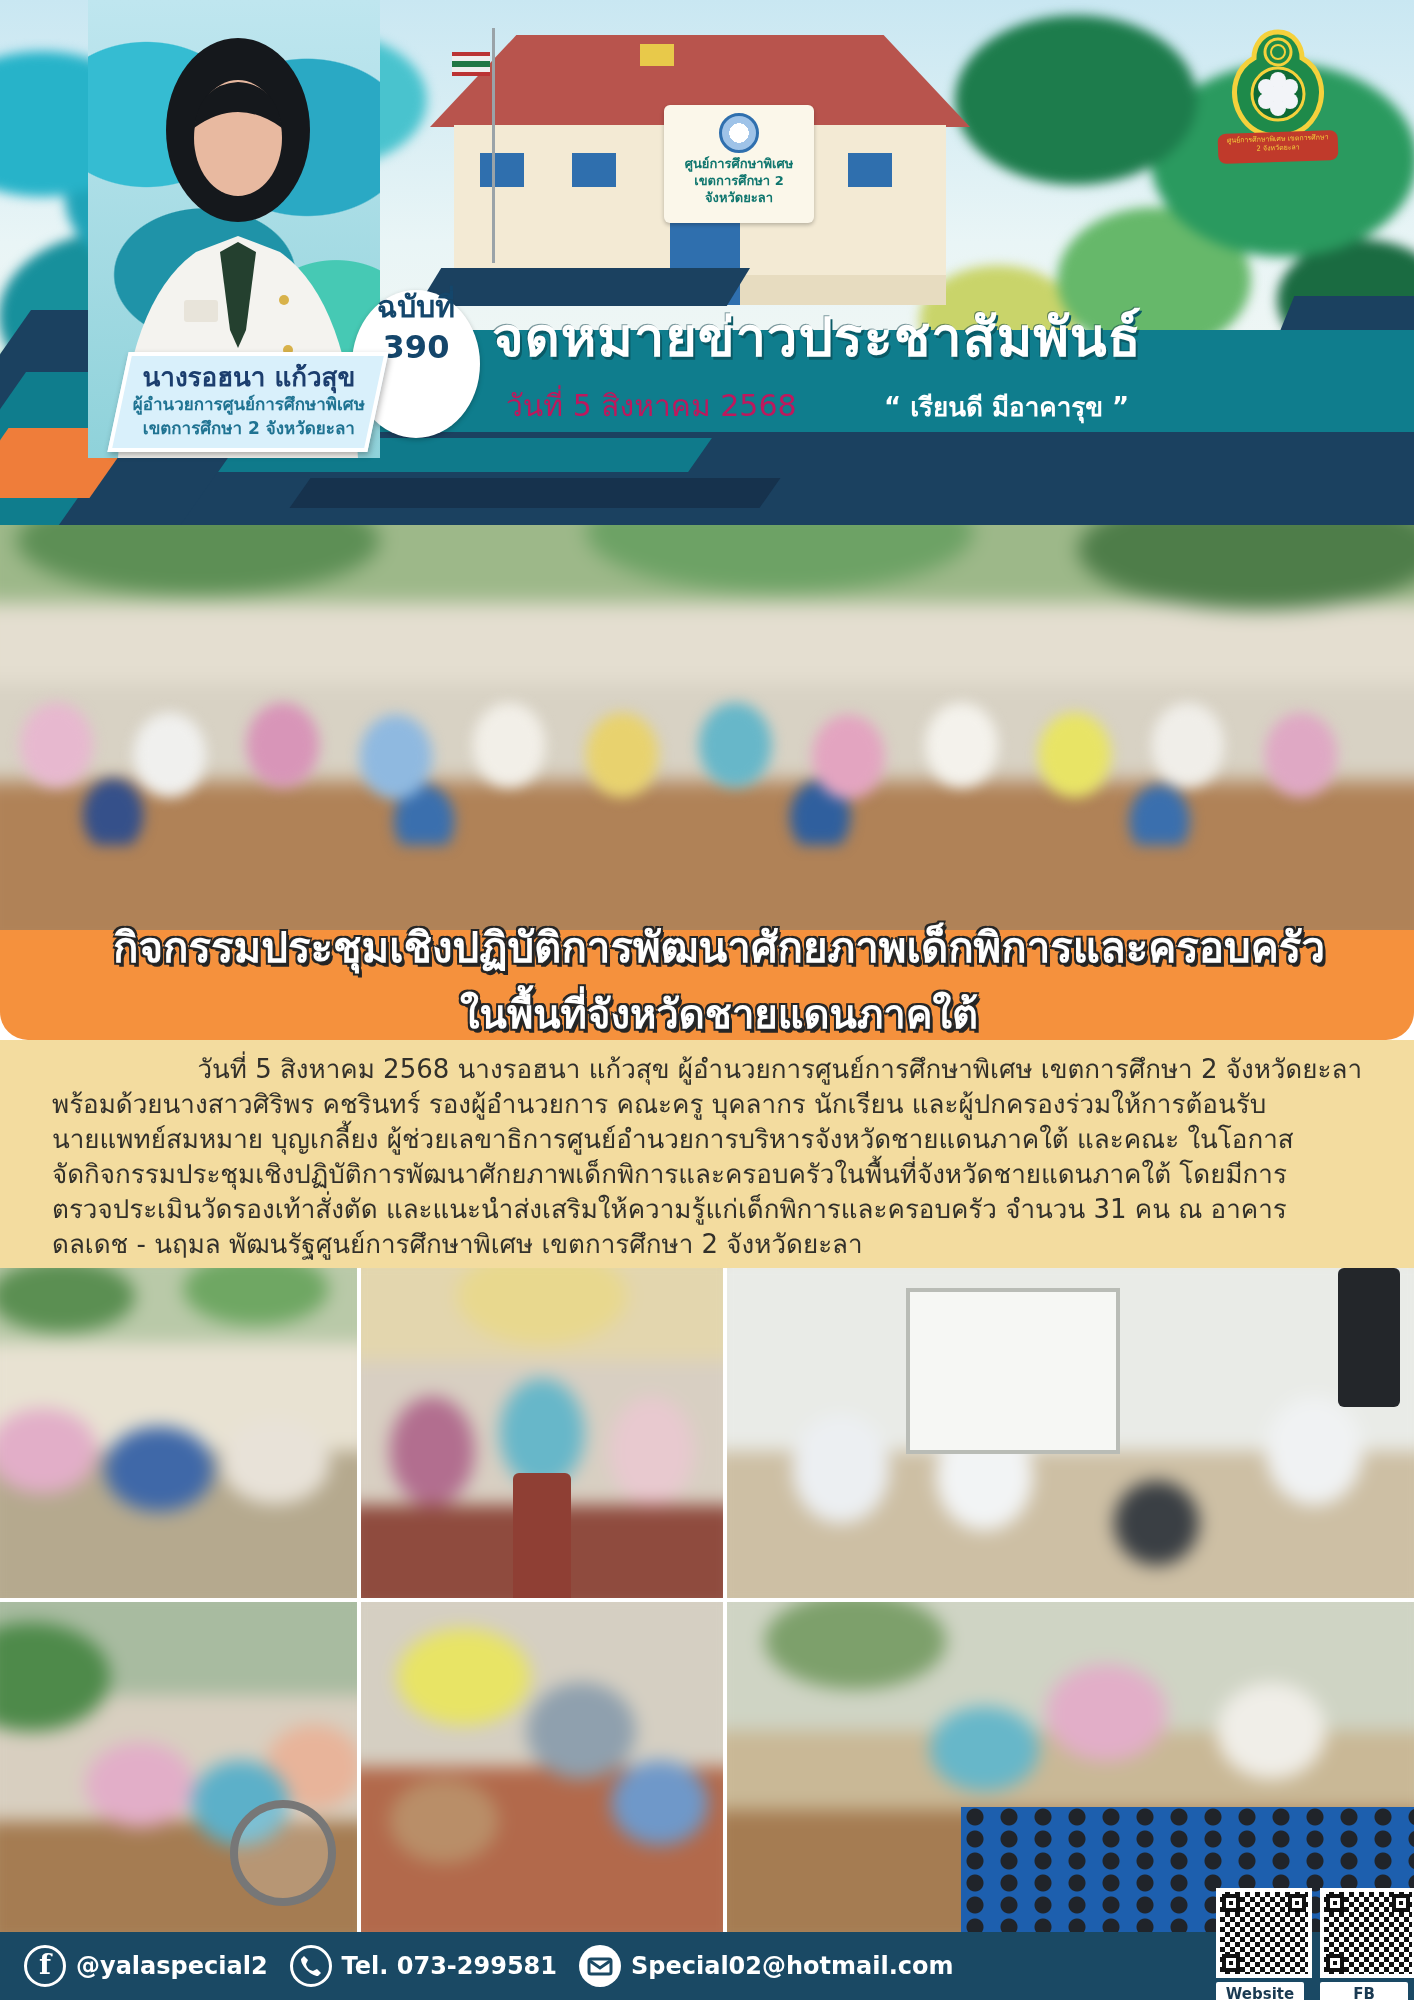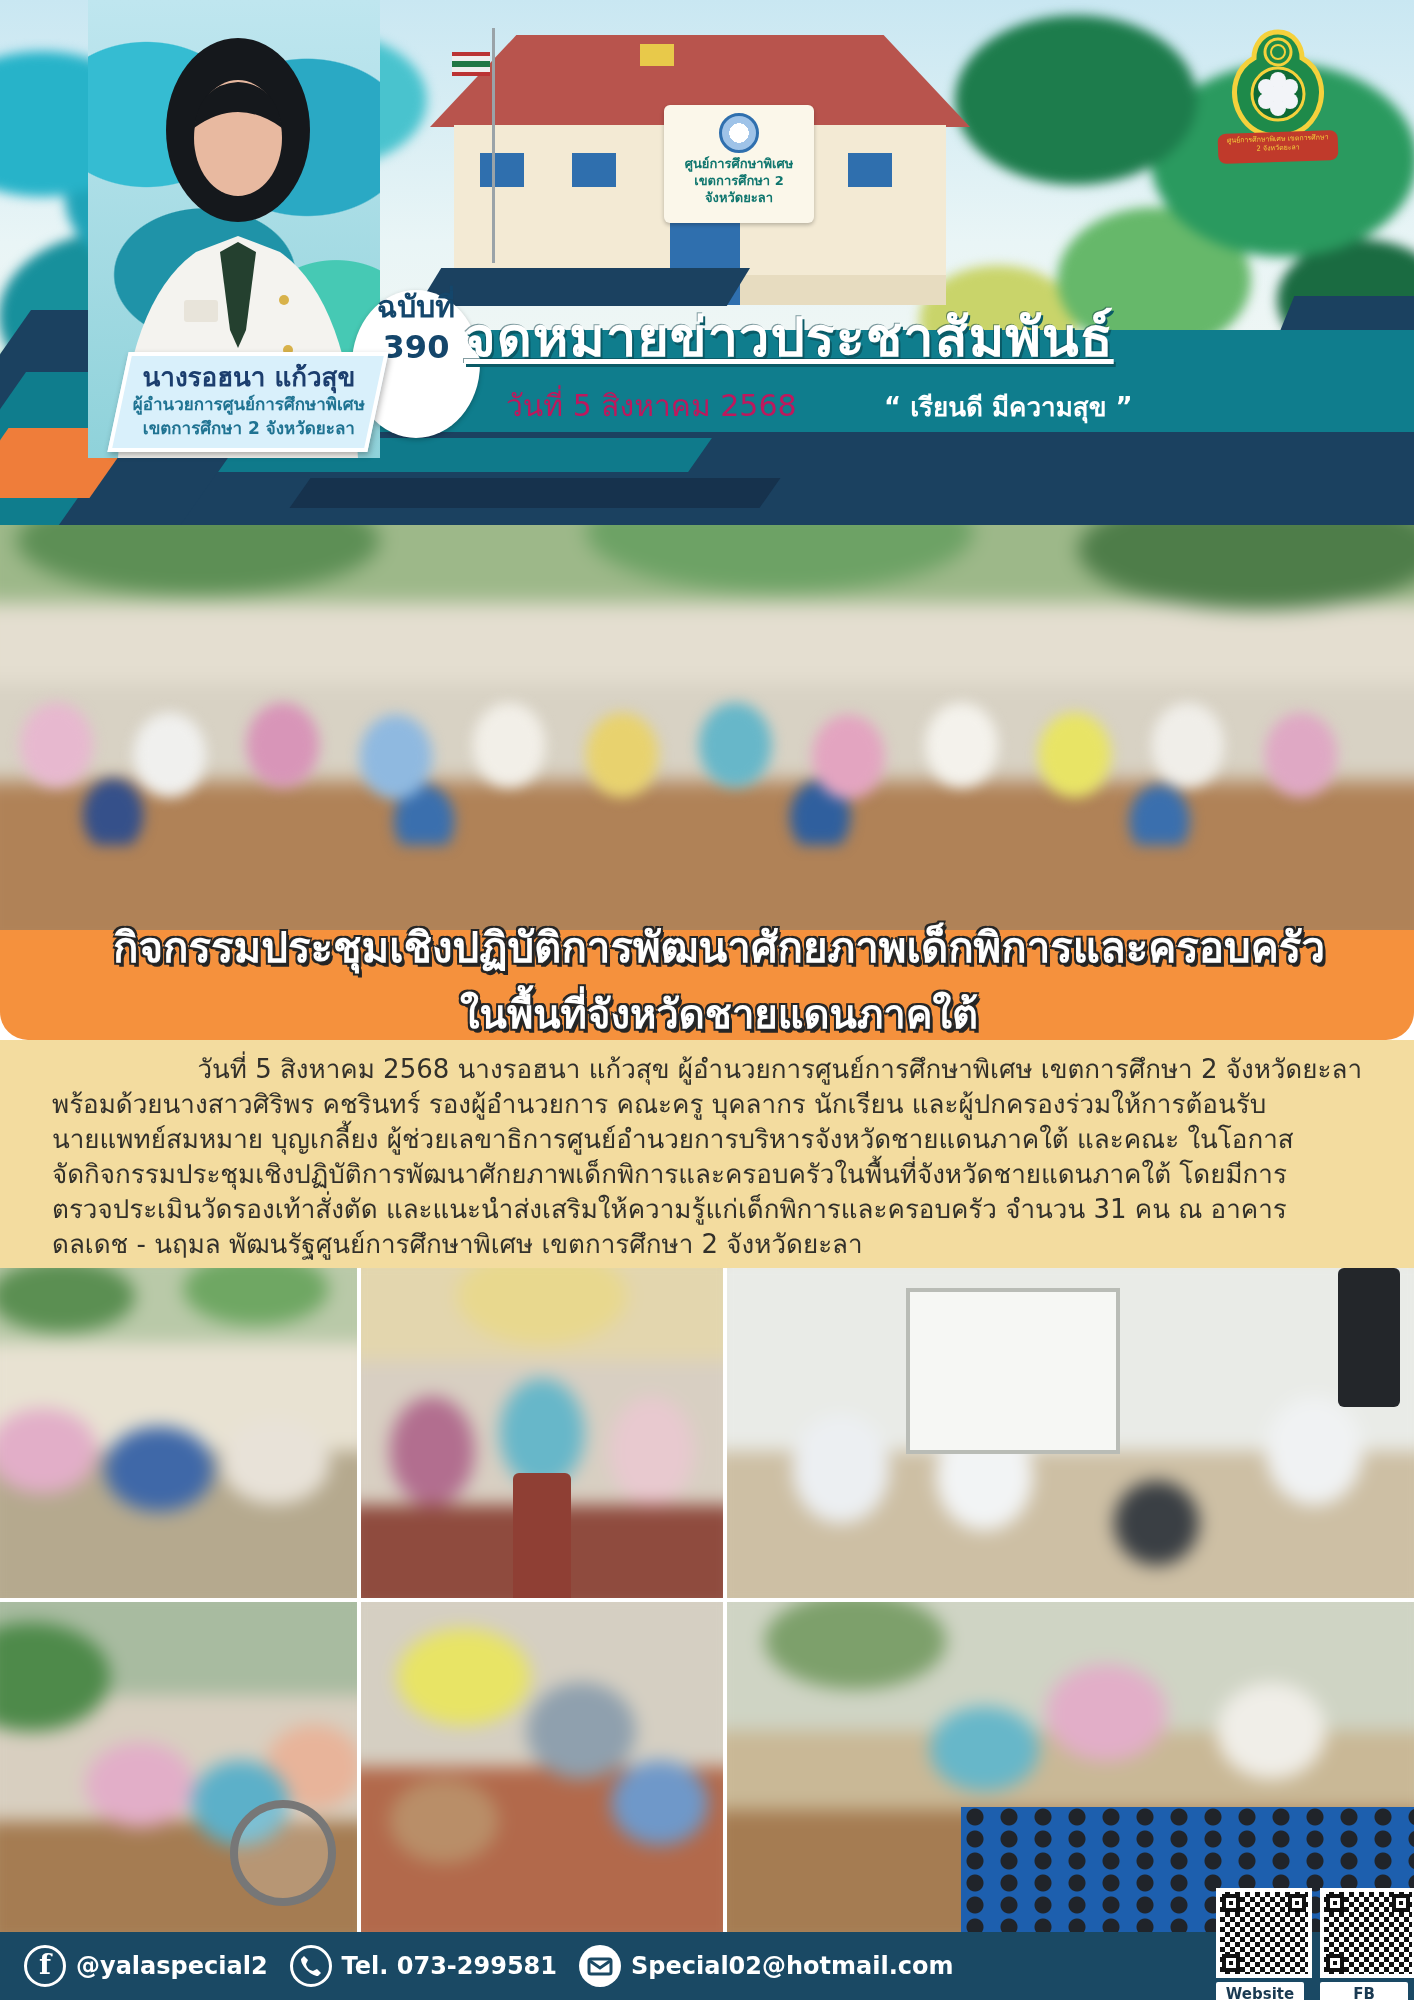--- a/index.html
+++ b/index.html
@@ -50,22 +50,22 @@
   .acc-navy-right{position:absolute;left:1278px;top:296px;width:136px;height:40px;background:#1b4160;
                  clip-path:polygon(12% 0,100% 0,100% 100%,0 100%);}
 
   .banner{position:absolute;left:75px;top:330px;width:1339px;height:102px;background:#0f7d8d;
           clip-path:polygon(3.4% 0,100% 0,100% 100%,0 100%);}
   .issue-egg{position:absolute;left:352px;top:290px;width:128px;height:148px;background:#fff;border-radius:50%;
              display:flex;flex-direction:column;align-items:center;z-index:4;
              box-shadow:0 2px 5px rgba(0,0,0,.25);}
   .issue-label{color:#14466b;font-weight:800;font-size:30px;line-height:34px;}
   .issue-number{color:#14466b;font-weight:800;font-size:32px;line-height:46px;}
-  .mast-title{position:absolute;left:464px;top:294px;z-index:4;color:#fff;font-weight:800;font-size:54px;
-              letter-spacing:1px;text-shadow:2px 3px 0 #0a5a66,-1px -1px 0 rgba(10,60,70,.5);white-space:nowrap;text-decoration:underline;}
+  .mast-title{position:absolute;left:492px;top:294px;z-index:4;color:#fff;font-weight:800;font-size:54px;
+              letter-spacing:1px;text-shadow:2px 3px 0 #0a5a66,-1px -1px 0 rgba(10,60,70,.5);white-space:nowrap;}
   .mast-date{position:absolute;left:506px;top:382px;z-index:4;color:#be185d;font-size:30px;white-space:nowrap;}
   .mast-slogan{position:absolute;left:884px;top:386px;z-index:4;color:#fff;font-weight:bold;font-size:26px;white-space:nowrap;}
 
   .geo{position:absolute;z-index:2;}
   .geo-navy1{left:-60px;top:310px;width:300px;height:260px;background:#1b4160;transform:skewX(-35deg);}
   .geo-teal1{left:-44px;top:372px;width:140px;height:200px;background:#0f7d8d;transform:skewX(-35deg);}
   .geo-orange1{left:100px;top:226px;width:80px;height:80px;background:#ef7d3a;clip-path:polygon(50% 0,100% 100%,0 100%);}
   .geo-orange2{left:-16px;top:428px;width:130px;height:70px;background:#ef7d3a;transform:skewX(-35deg);}
   .geo-teal2{left:230px;top:438px;width:470px;height:34px;background:#0f7d8d;transform:skewX(-35deg);opacity:.95;}
   .geo-navy2{left:300px;top:478px;width:470px;height:30px;background:#16324d;transform:skewX(-35deg);}
@@ -256,21 +256,21 @@
     <div class="acc-navy-trap"></div>
     <div class="acc-navy-right"></div>
 
     <div class="banner"></div>
     <div class="issue-egg">
       <div class="issue-label">ฉบับที่</div>
       <div class="issue-number">390</div>
     </div>
     <div class="mast-title">จดหมายข่าวประชาสัมพันธ์</div>
     <div class="mast-date">วันที่ 5 สิงหาคม 2568</div>
-    <div class="mast-slogan">“ เรียนดี มีความสุข ”</div>
+    <div class="mast-slogan">“ เรียนดี มีอาคารุข ”</div>
 
     <div class="portrait">
       <svg width="292" height="458" viewBox="0 0 292 458">
         <ellipse cx="150" cy="130" rx="72" ry="92" fill="#15181c"></ellipse>
         <ellipse cx="150" cy="138" rx="44" ry="58" fill="#e8b9a0"></ellipse>
         <path d="M106 128 Q150 96 194 128 Q188 84 150 82 Q112 84 106 128Z" fill="#15181c"></path>
         <path d="M30 458 Q40 300 108 252 L150 236 L192 252 Q260 300 270 458 Z" fill="#f4f3ef"></path>
         <polygon points="150,242 168,252 158,330 150,348 142,330 132,252" fill="#24402f"></polygon>
         <circle cx="196" cy="300" r="5" fill="#d8b24a"></circle>
         <circle cx="200" cy="350" r="5" fill="#d8b24a"></circle>

